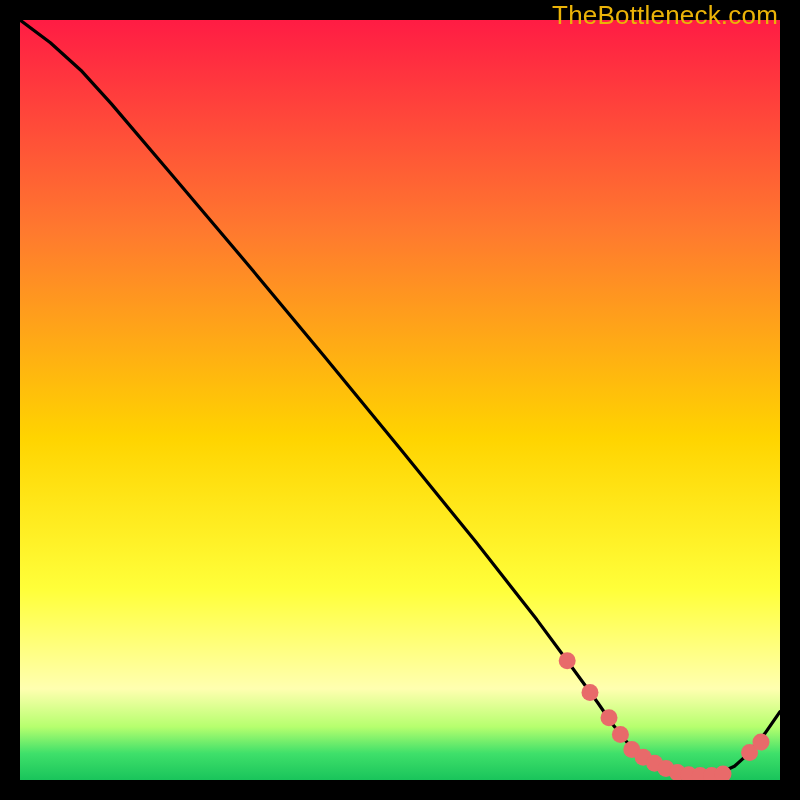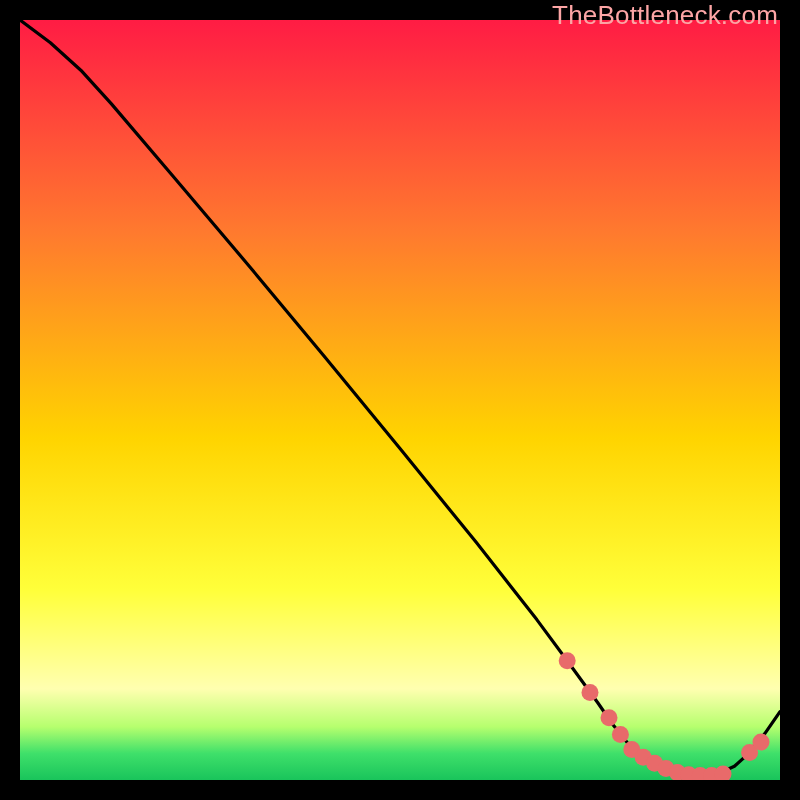--- a/index.html
+++ b/index.html
@@ -23,21 +23,21 @@
     position: absolute;
     left: 0;
     top: 0;
     width: 760px;
     height: 760px;
   }
   .watermark {
     position: absolute;
     top: 0px;
     right: 22px;
-    color: #fca5a5;
+    color: #eab308;
     font-size: 26px;
     font-weight: 500;
     letter-spacing: 0.2px;
     z-index: 5;
   }
   svg { display: block; }
 </style>
 </head>
 <body>
 

